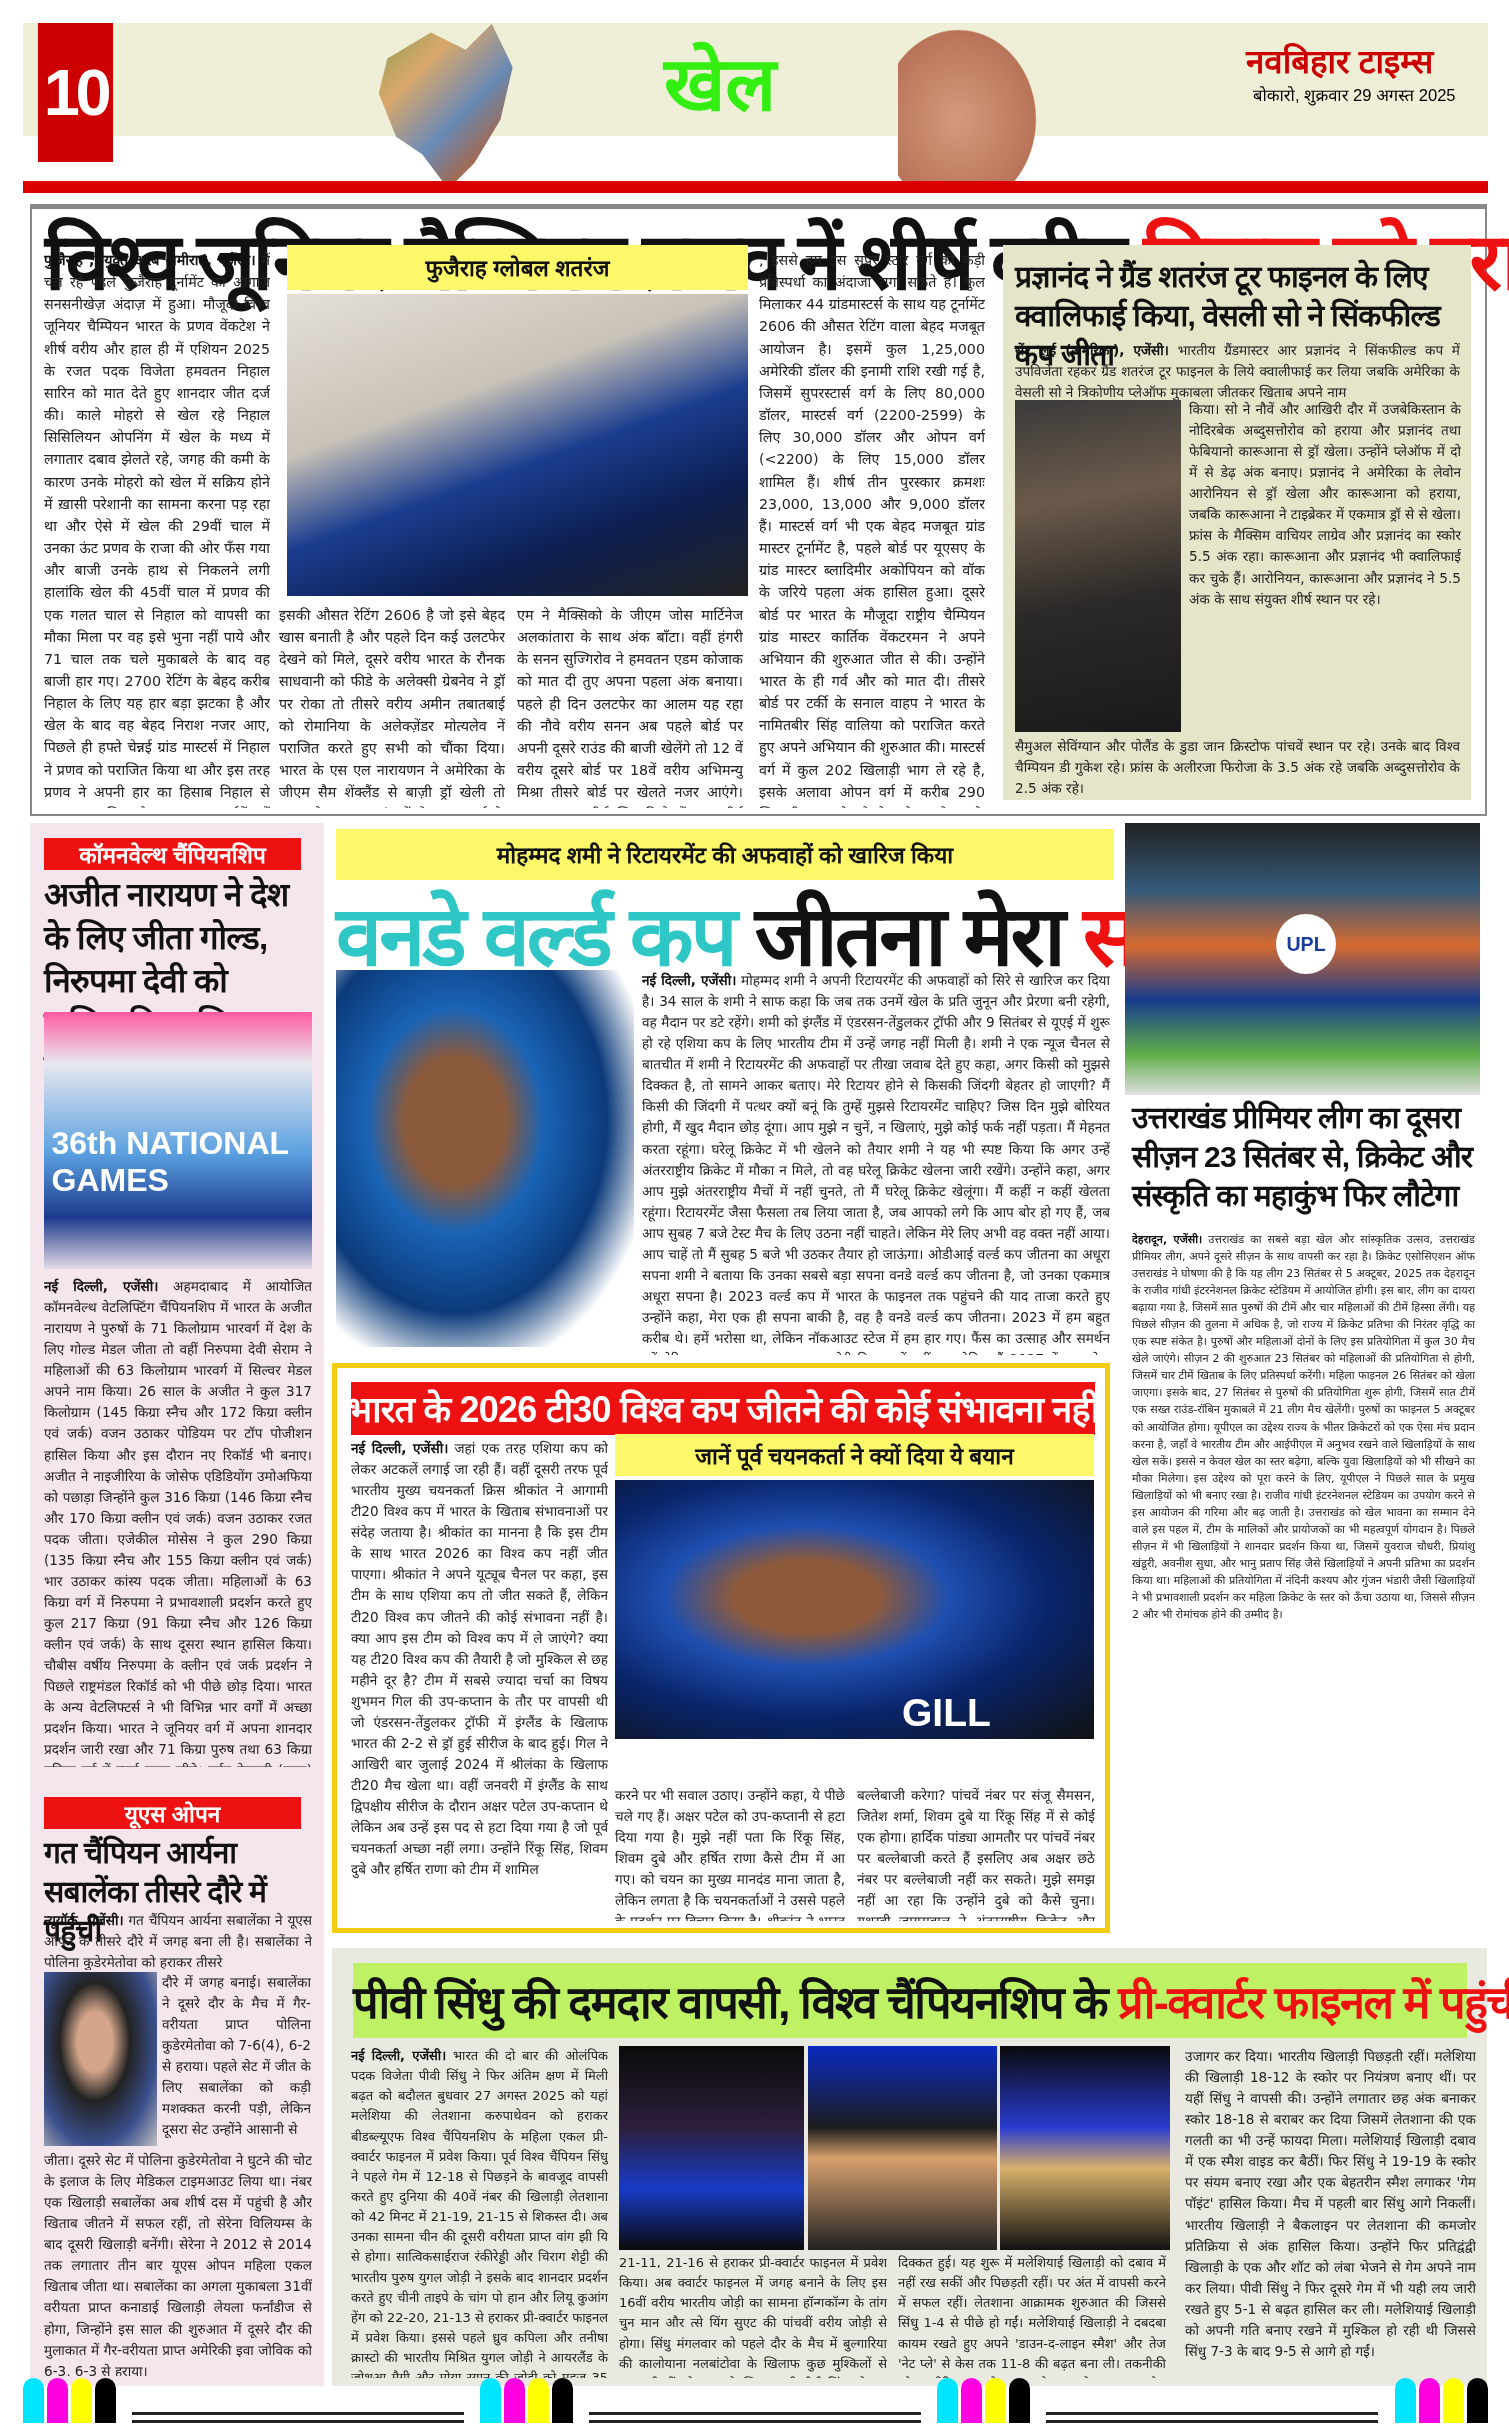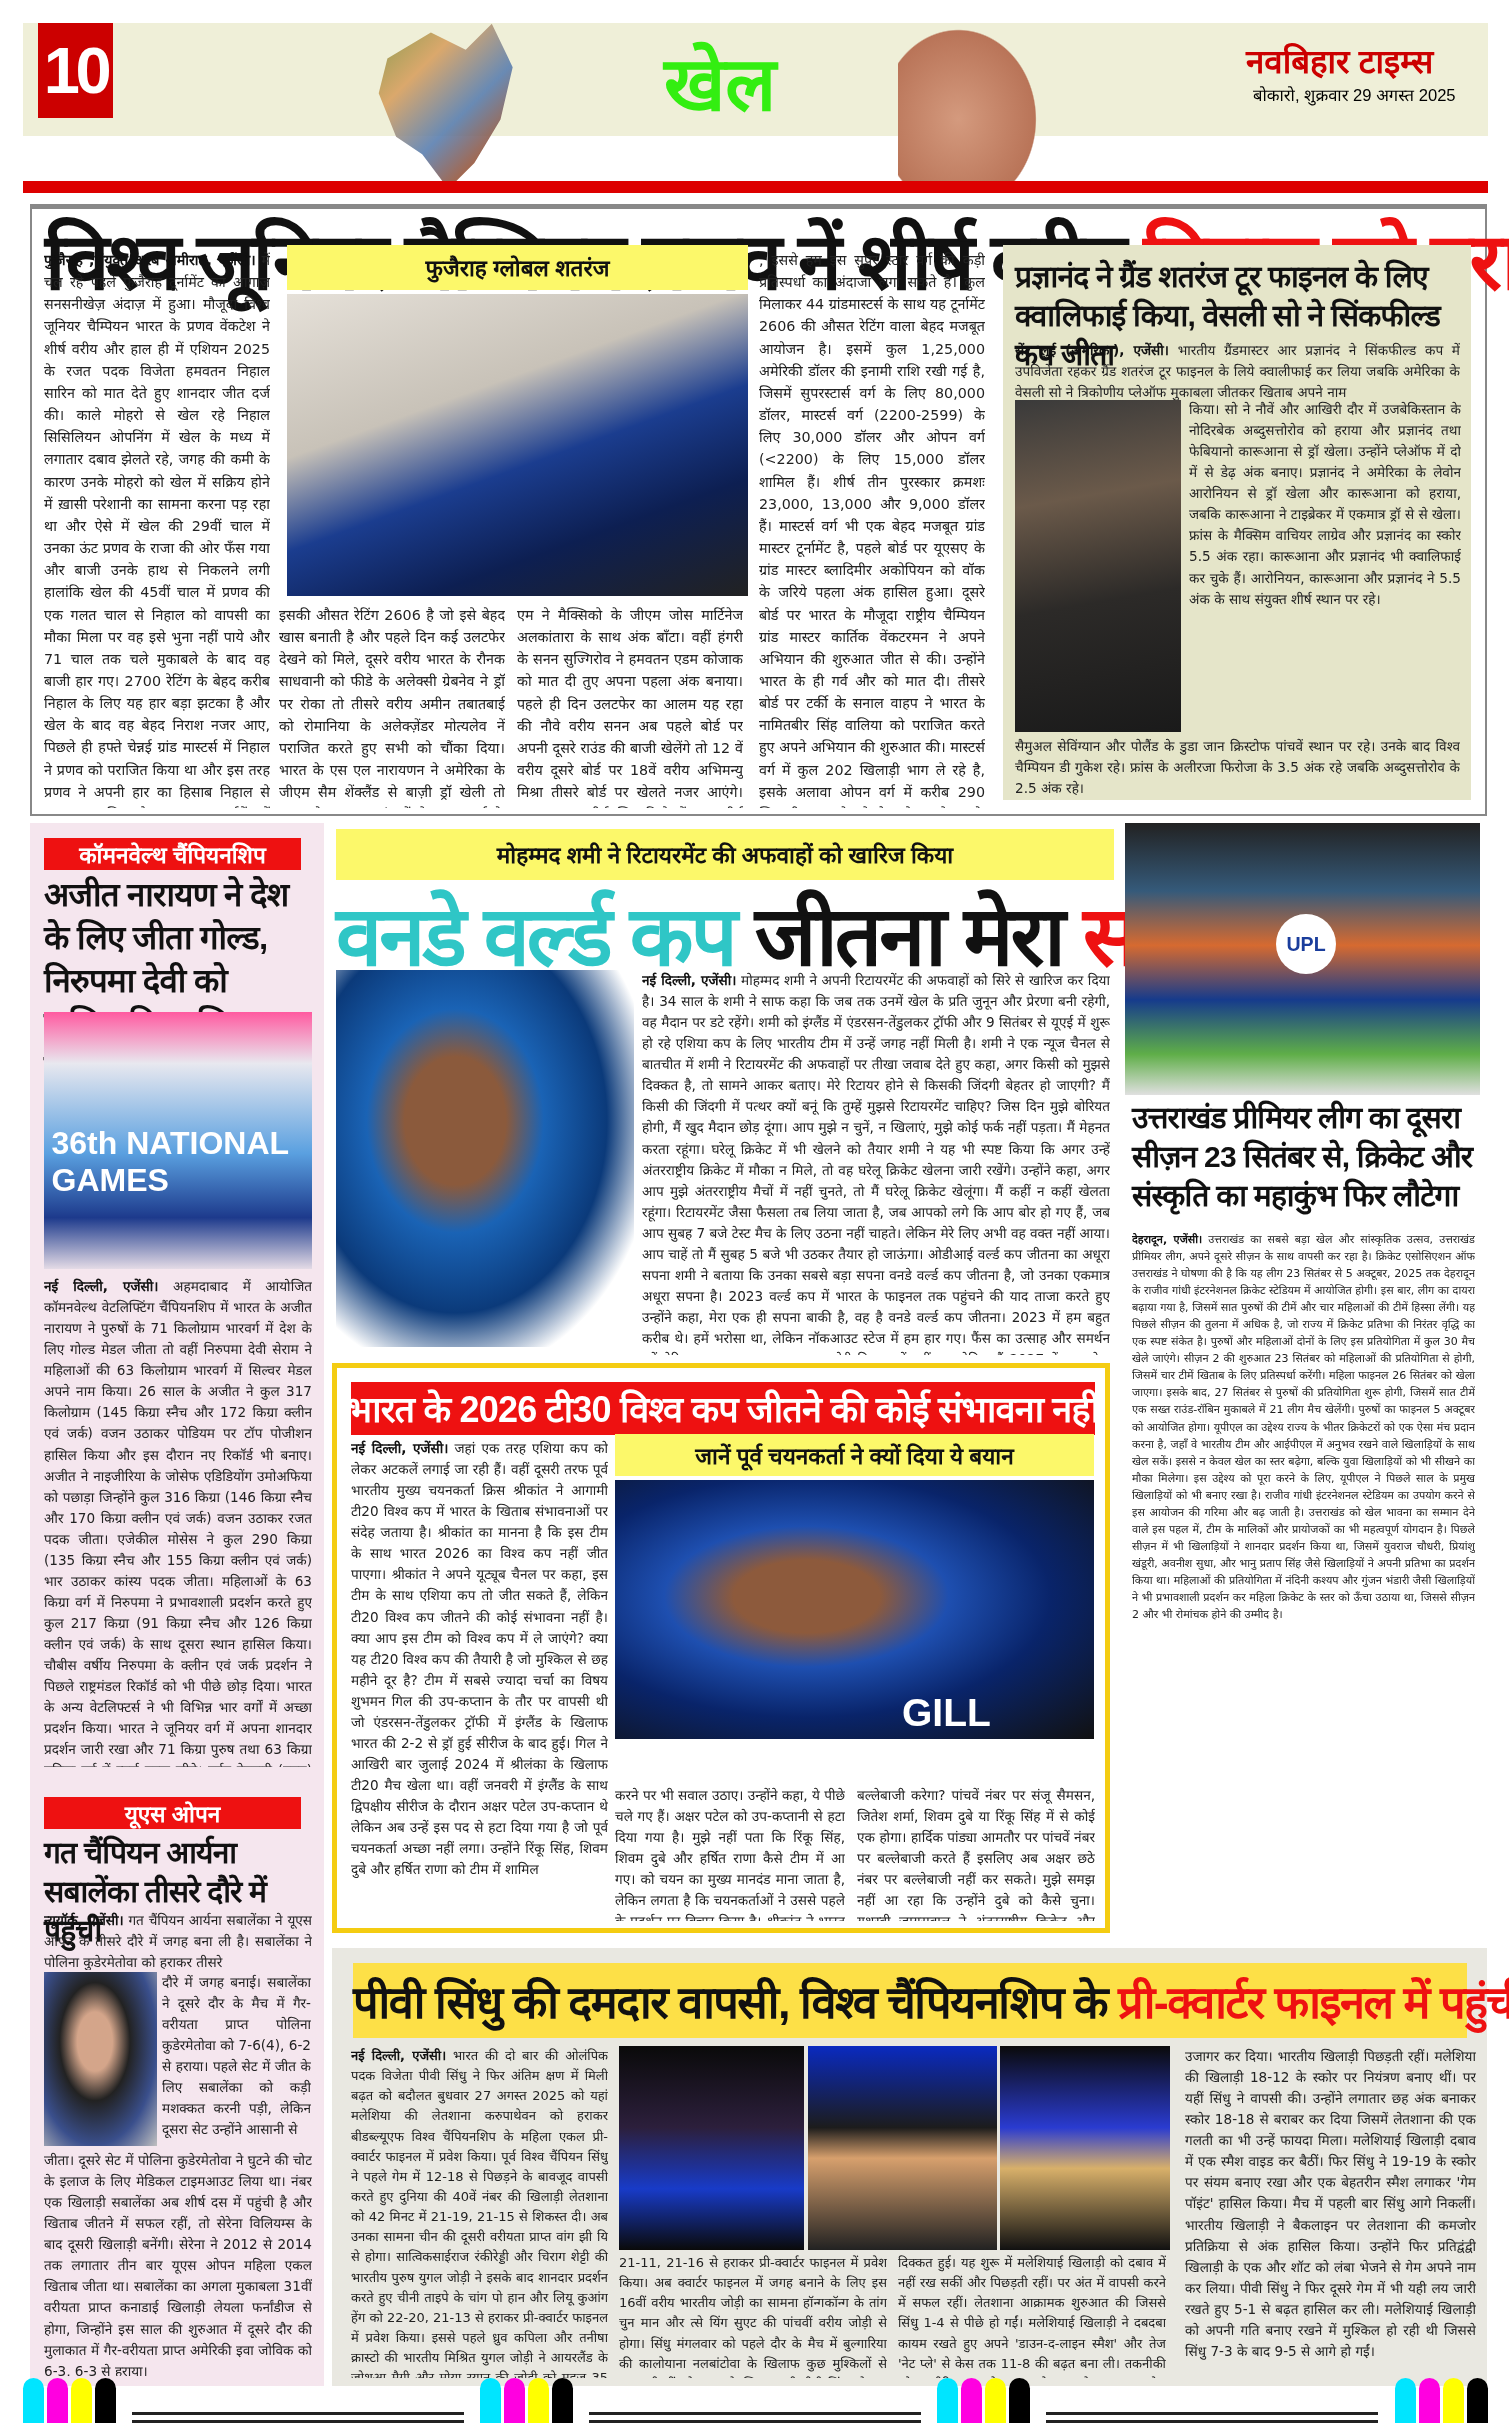--- a/index.html
+++ b/index.html
@@ -1,19 +1,19 @@
 <!DOCTYPE html>
 <html style="font-size:12px"><head>
 <meta charset="utf-8">
 <style>
 *{box-sizing:border-box;margin:0;padding:0}
 body{width:1510px;height:2426px;background:#fff;font-family:"DejaVu Sans","Liberation Sans",sans-serif;color:#111;position:relative;overflow:hidden}
 .abs{position:absolute}
 .masthead{left:22.6px;top:22.6px;width:1465px;height:113px;background:#efefd8}
-.pageno{left:38px;top:22.6px;width:75px;height:95px;background:#cc0000;color:#fff;font:bold 65px "Liberation Sans",sans-serif;display:flex;align-items:center;justify-content:center;letter-spacing:-4.5px}
+.pageno{left:38px;top:22.6px;width:75px;height:139px;background:#cc0000;color:#fff;font:bold 65px "Liberation Sans",sans-serif;display:flex;align-items:center;justify-content:center;letter-spacing:-4.5px}
 .collage{left:370px;top:15px;width:174px;height:174px;background:linear-gradient(135deg,#6a8f3a,#d8a060 30%,#5a7fb0 55%,#a0522d 75%,#333);clip-path:polygon(10% 25%,35% 10%,55% 20%,70% 5%,82% 30%,75% 60%,60% 85%,45% 100%,30% 80%,15% 70%,5% 45%);opacity:.9}
 .khel{left:664px;top:30px;font:bold 75px "Liberation Sans",sans-serif;color:#33ee11}
 .statue{left:898px;top:15px;width:151px;height:174px;background:radial-gradient(ellipse at 40% 60%,#d49a7e,#b97458 60%,transparent 61%)}
 .paper-name{left:1246px;top:38px;font:bold 33px "Liberation Sans",sans-serif;color:#cc0000}
 .paper-date{left:1253px;top:83px;font:16.6px "Liberation Sans",sans-serif;color:#000000}
 .redrule{left:22.6px;top:181px;width:1465px;height:12px;background:#dd0000}
 
 .box1{left:30px;top:204px;width:1457px;height:612px;border:2.3px solid #888;border-top-width:5.3px;background:#fff}
 .h1{left:45px;top:219px;width:1434px;font:bold 79px "Liberation Sans",sans-serif;letter-spacing:-3px;white-space:nowrap;line-height:1.1}
 .h1 .red{color:#ee1111}
@@ -37,21 +37,21 @@
 
 .shami-y{left:336px;top:829px;width:778px;height:51px}
 .shami-h{left:336px;top:876px;width:785px;font:bold 83px "Liberation Sans",sans-serif;letter-spacing:-3px;white-space:nowrap}
 .teal{color:#2fc6c6}.redt{color:#ee1111}
 
 .box-t20{left:332px;top:1363px;width:778px;height:570px;border:5.3px solid #f4cc12;background:#fff}
 .t20-h{left:351px;top:1382px;width:744px;height:53px;background:#ee1111;color:#fff;font:bold 36px "Liberation Sans",sans-serif;display:flex;align-items:center;justify-content:center;letter-spacing:-0.8px;white-space:nowrap}
 
 .box-upl{left:1125px;top:823px;width:355px;height:272px}
 .badmin{left:332px;top:1948px;width:1155px;height:438px;background:#e9e8e1}
-.bad-h{left:353px;top:1963px;width:1114px;height:75px;background:#fde047;font:bold 45px "Liberation Sans",sans-serif;display:flex;align-items:center;justify-content:flex-start;letter-spacing:-1.5px;white-space:nowrap}
+.bad-h{left:353px;top:1963px;width:1114px;height:75px;background:#bef264;font:bold 45px "Liberation Sans",sans-serif;display:flex;align-items:center;justify-content:flex-start;letter-spacing:-1.5px;white-space:nowrap}
 .regmark{display:flex;gap:3px}
 .regmark span{width:21px;height:45px;border-radius:10.6px 10.6px 0 0}
 .rule2{height:10.6px;border-top:3.8px solid #222;border-bottom:3.8px solid #222}
 </style>
 </head>
 <body>
 
 <div class="abs masthead"></div>
 <div class="abs pageno">10</div>
 <div class="abs collage"></div>

